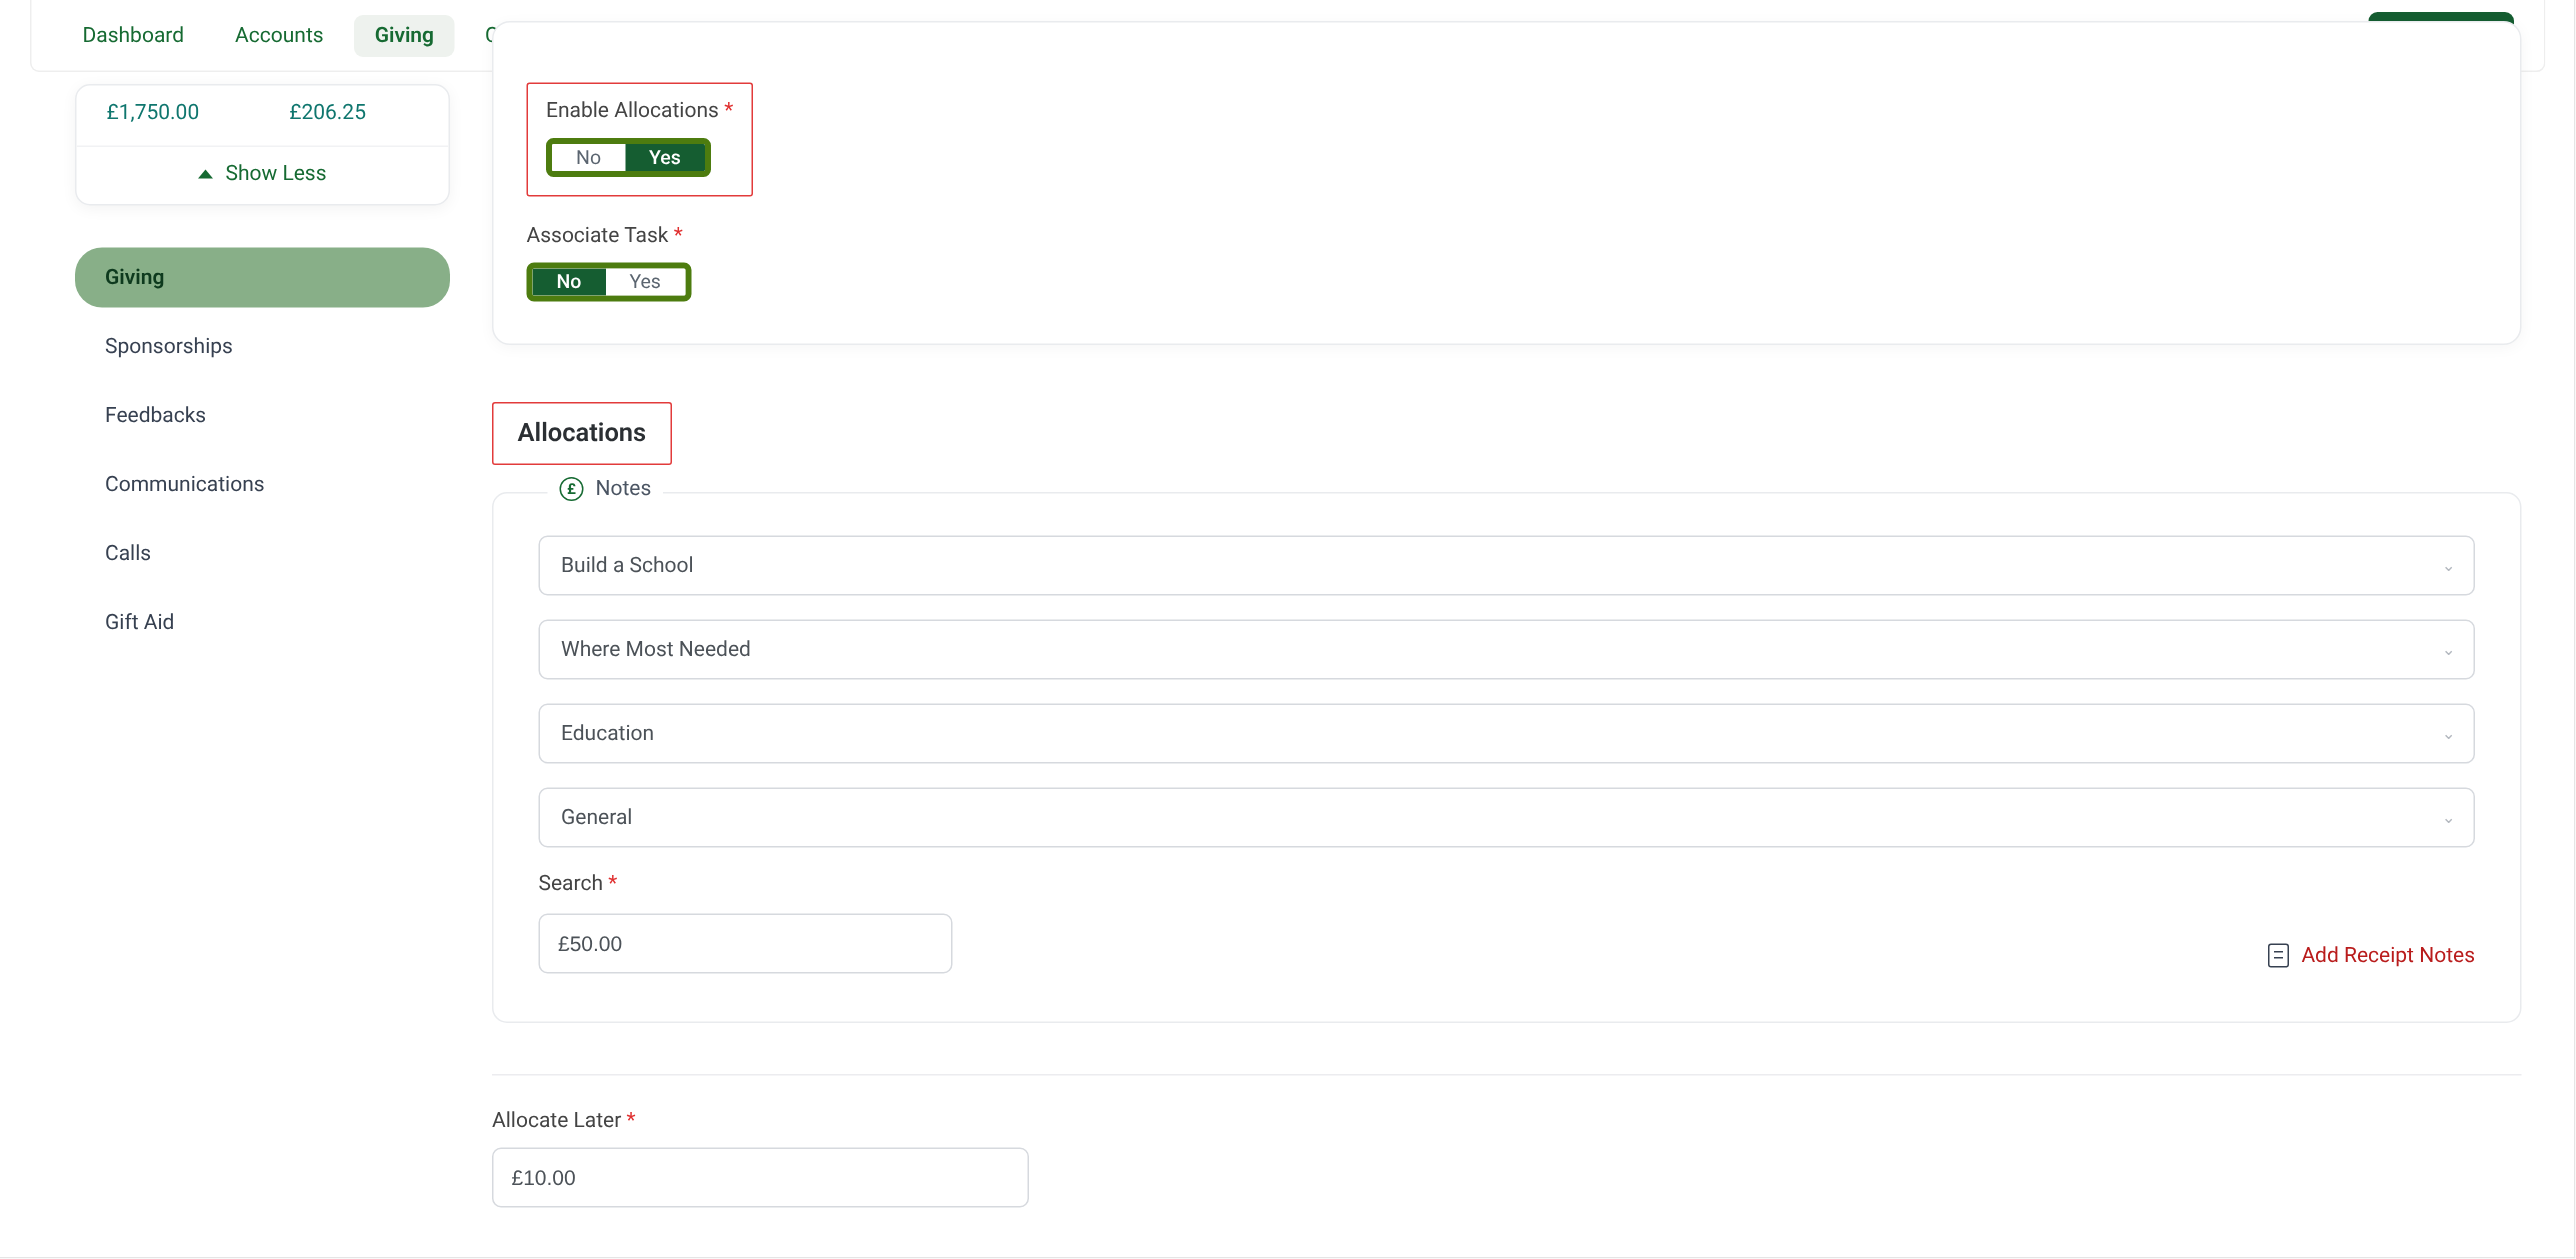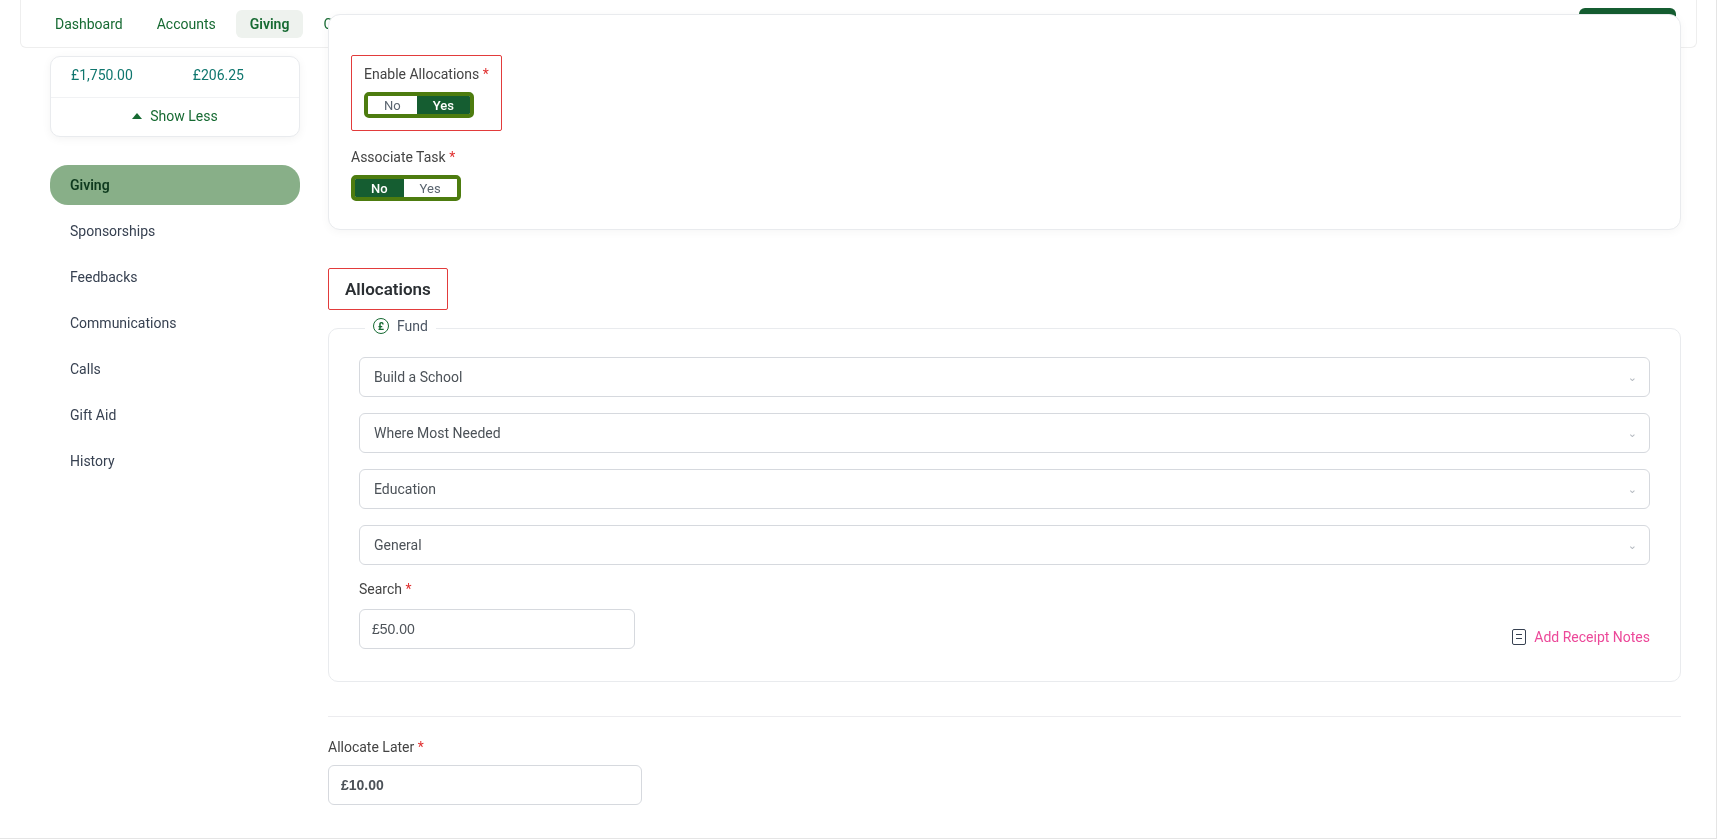--- a/index.html
+++ b/index.html
@@ -104,29 +104,29 @@
   }
   .select:last-of-type { margin-bottom:22px; }
 
   .amount-row { display:flex; align-items:flex-end; justify-content:space-between; }
   .amount-block { }
   .amount-label { font-size:14px; color:#444; margin-bottom:12px; }
   .input {
     height:40px; border:1px solid #d6d9de; border-radius:6px; padding:0 12px; font-size:14px;
     width:276px; color:#4c5258; background:#fff;
   }
-  .add-notes { display:flex; align-items:center; gap:8px; font-size:14px; color:#ec4899; cursor:pointer; margin-bottom:4px; }
+  .add-notes { display:flex; align-items:center; gap:8px; font-size:14px; color:#b91c1c; cursor:pointer; margin-bottom:4px; }
   .icon-file { width:14px; height:16px; border:1.3px solid #374151; border-radius:2px; position:relative; }
   .icon-file::after{ content:""; position:absolute; left:3px; right:3px; top:4px; border-top:1.2px solid #374151; }
   .icon-file::before{ content:""; position:absolute; left:3px; right:3px; top:8px; border-top:1.2px solid #374151; }
 
   .hr { border:none; border-top:1px solid #ececef; margin:34px 0 22px; }
 
   .allocate-later-row .amount-label { margin-bottom:10px; }
-  .allocate-later-row .input { width:314px;font-weight:bold; }
+  .allocate-later-row .input { width:358px; }
 
   
   .page-frame { position:absolute; inset:0; border-right:1px solid #e5e5e5; border-bottom:1px solid #e5e5e5; pointer-events:none; }
 </style>
 </head>
 <body>
 
 <div class="topbar">
   <div class="nav">
     <div class="nav-item">Dashboard</div>
@@ -163,21 +163,20 @@
     </div>
   </div>
 
   <div class="side-menu">
     <div class="side-item active">Giving</div>
     <div class="side-item">Sponsorships</div>
     <div class="side-item">Feedbacks</div>
     <div class="side-item">Communications</div>
     <div class="side-item">Calls</div>
     <div class="side-item">Gift Aid</div>
-    <div class="side-item">History</div>
   </div>
 </div>
 
 <div class="main-col">
 
   <div class="card card-top" style="padding-top:40px;">
     <div class="red-box">
       <div class="field-label">
         <span>Enable Allocations</span>
         <span class="req">*</span>
@@ -201,21 +200,21 @@
   </div>
 
   <div class="allocations-section">
     <div class="allocations-header-box">
       <span class="allocations-title">Allocations</span>
     </div>
 
     <div class="fund-fieldset">
       <div class="fund-legend">
         <span class="icon-fund">£</span>
-        <span>Fund</span>
+        <span>Notes</span>
       </div>
 
       <div class="select">
         <span>Build a School</span>
         <span class="chev-small">⌄</span>
       </div>
       <div class="select">
         <span>Where Most Needed</span>
         <span class="chev-small">⌄</span>
       </div>

